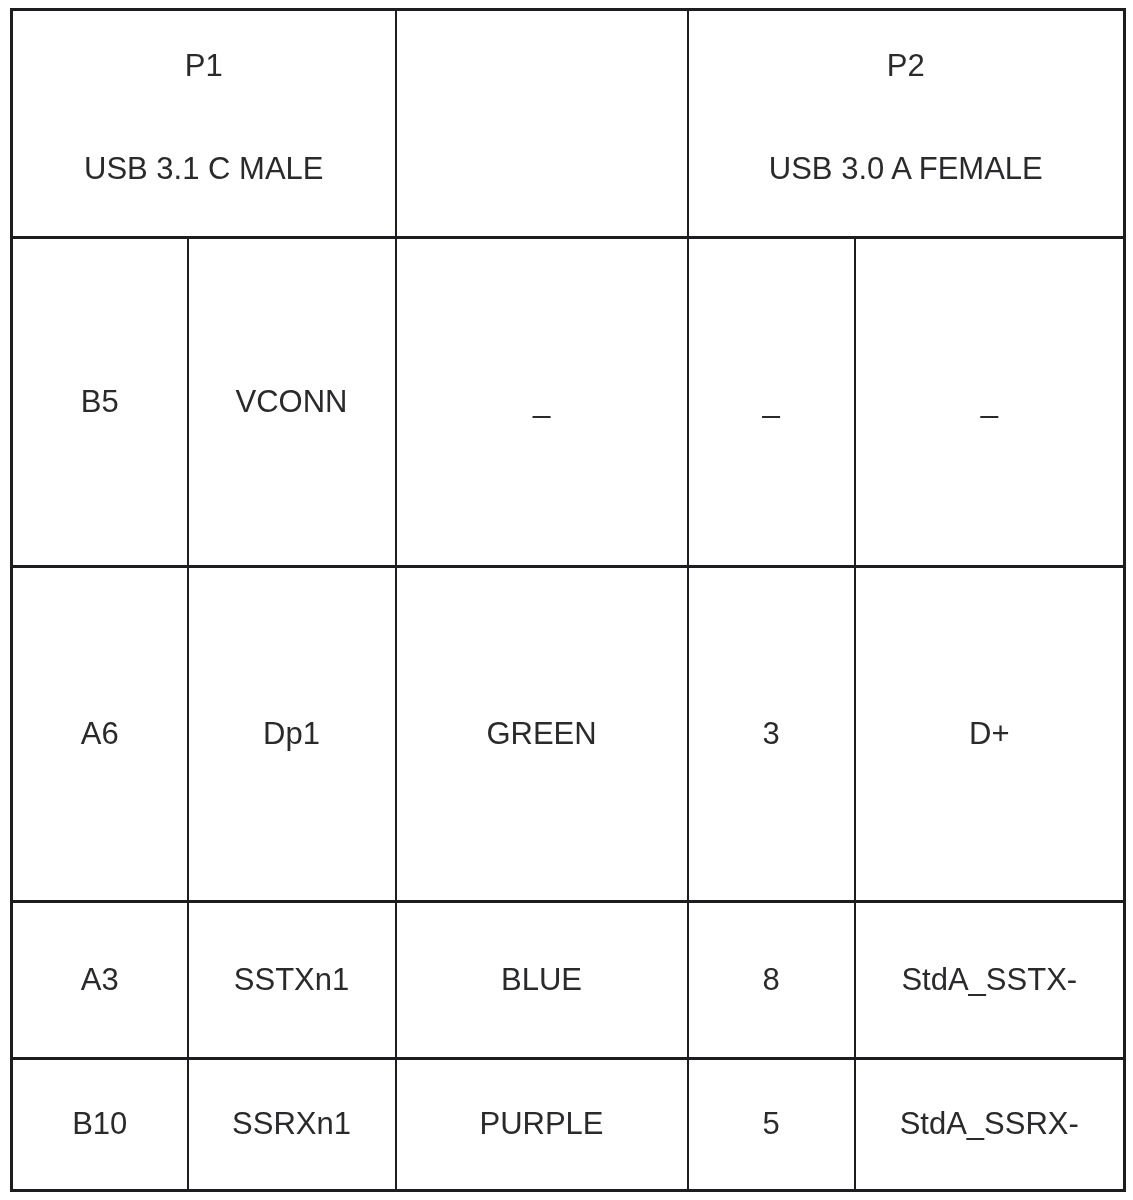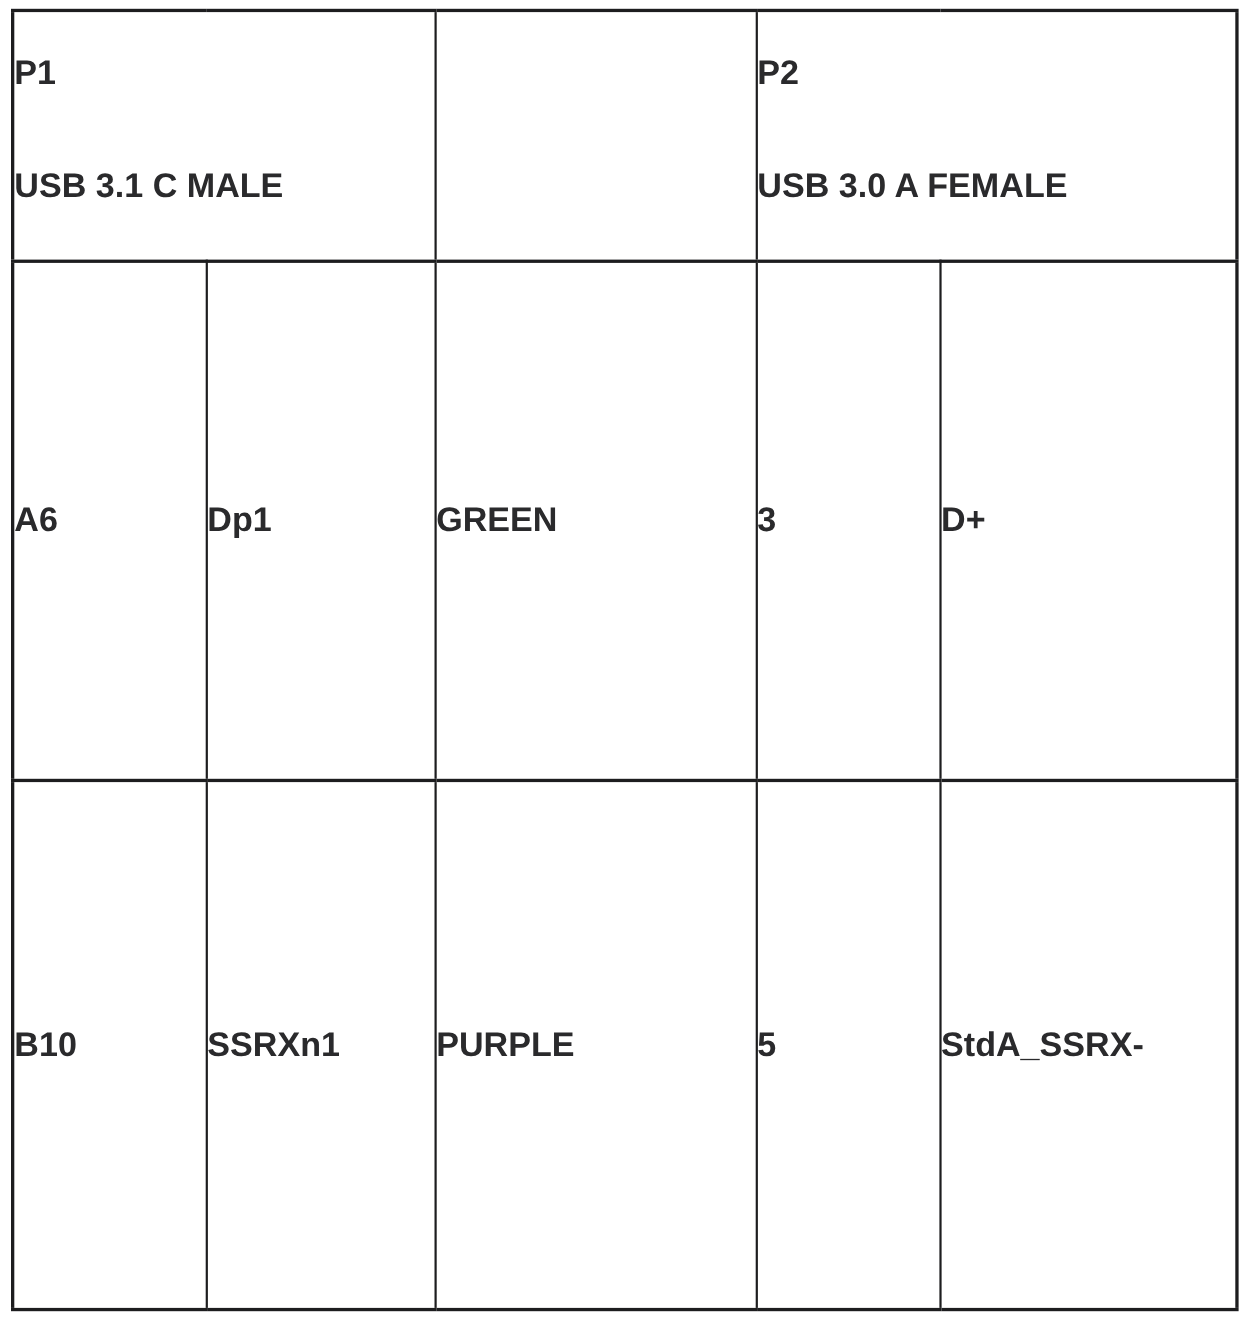--- a/index.html
+++ b/index.html
@@ -14,23 +14,23 @@
     left: 10px; top: 8px;
     width: 1113px; height: 1184px;
     border-collapse: collapse;
     table-layout: fixed;
   }
   .pinout-table td, .pinout-table th {
     border-top: 3px solid #1d1d1f;
     border-bottom: 3px solid #1d1d1f;
     border-left: 2px solid #1d1d1f;
     border-right: 2px solid #1d1d1f;
-    text-align: left;
+    text-align: center;
     vertical-align: middle;
-    font-weight: 700;
+    font-weight: 400;
     font-size: 31px;
     line-height: 1.18;
     white-space: pre-line;
     overflow: hidden;
   }
   .pinout-table { border: 3px solid #1d1d1f; }
   
   thead tr:nth-child(1) { height: 132px; }
   thead tr:nth-child(1) td { padding-bottom: 12px; }
   .conn-title { margin-bottom: 30px; }
@@ -69,25 +69,39 @@
       </td>
       <td></td>
       <td colspan="2">
         <div class="conn-title">P2</div>
         <div>USB 3.0 A FEMALE</div>
       </td>
     </tr>
   </thead>
   <tbody>
     <tr>
+      <td>B5</td>
+      <td>VCONN</td>
+      <td>_</td>
+      <td>_</td>
+      <td>_</td>
+    </tr>
+    <tr>
       <td>A6</td>
       <td>Dp1</td>
       <td>GREEN</td>
       <td>3</td>
       <td>D+</td>
+    </tr>
+    <tr>
+      <td>A3</td>
+      <td>SSTXn1</td>
+      <td>BLUE</td>
+      <td>8</td>
+      <td>StdA_SSTX-</td>
     </tr>
     <tr>
       <td>B10</td>
       <td>SSRXn1</td>
       <td>PURPLE</td>
       <td>5</td>
       <td>StdA_SSRX-</td>
     </tr>
 
   </tbody>

